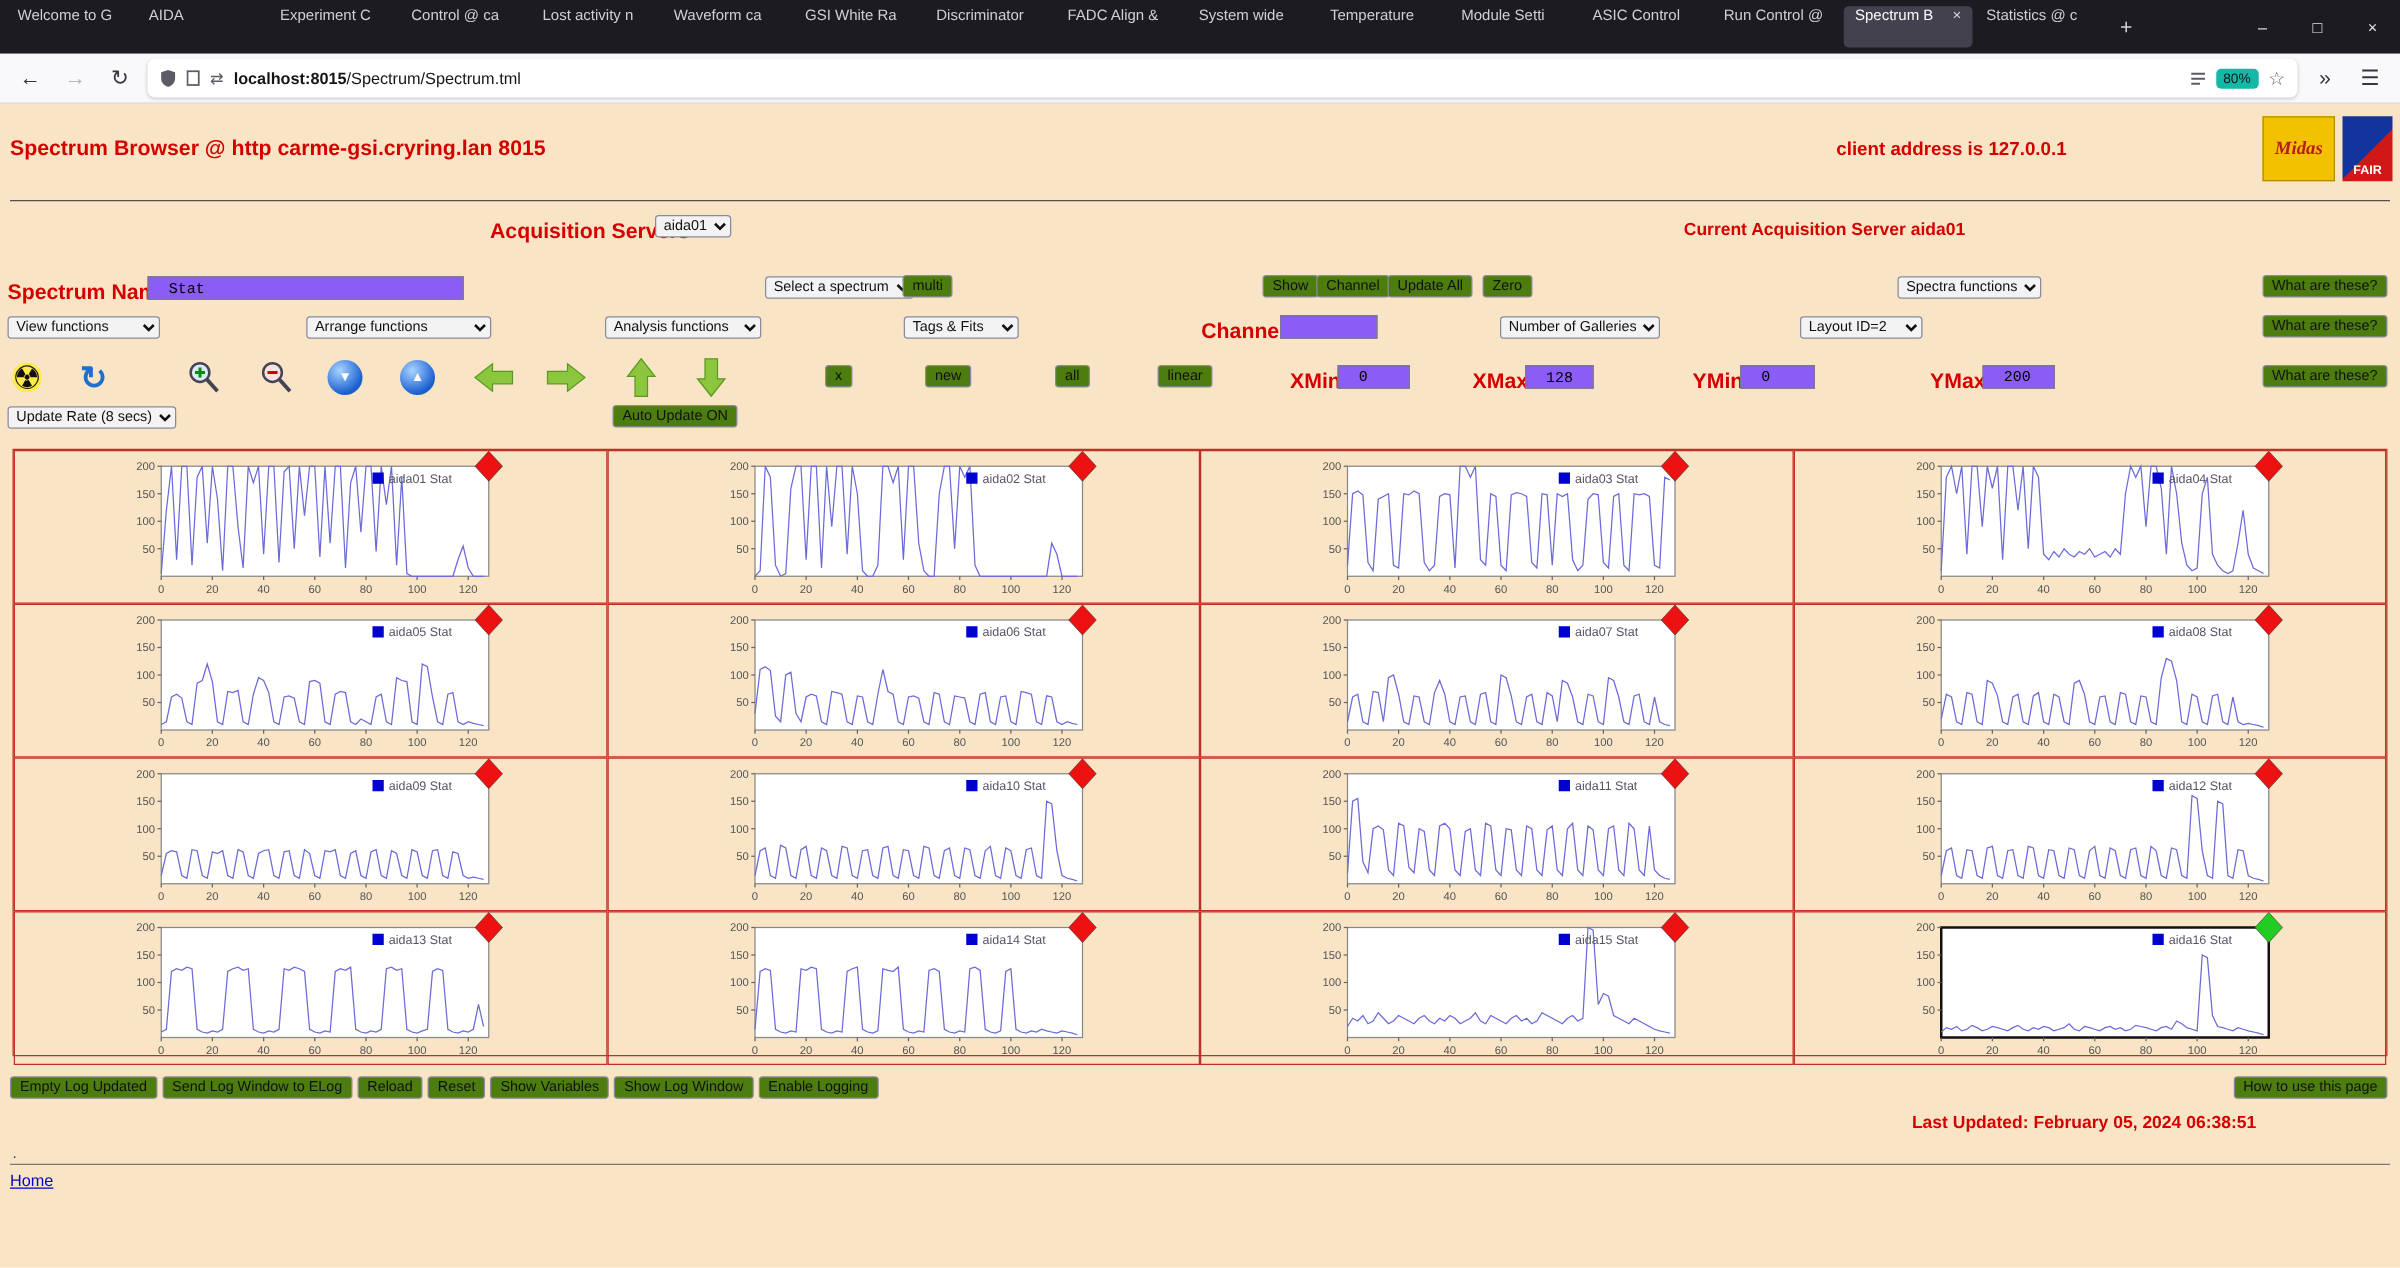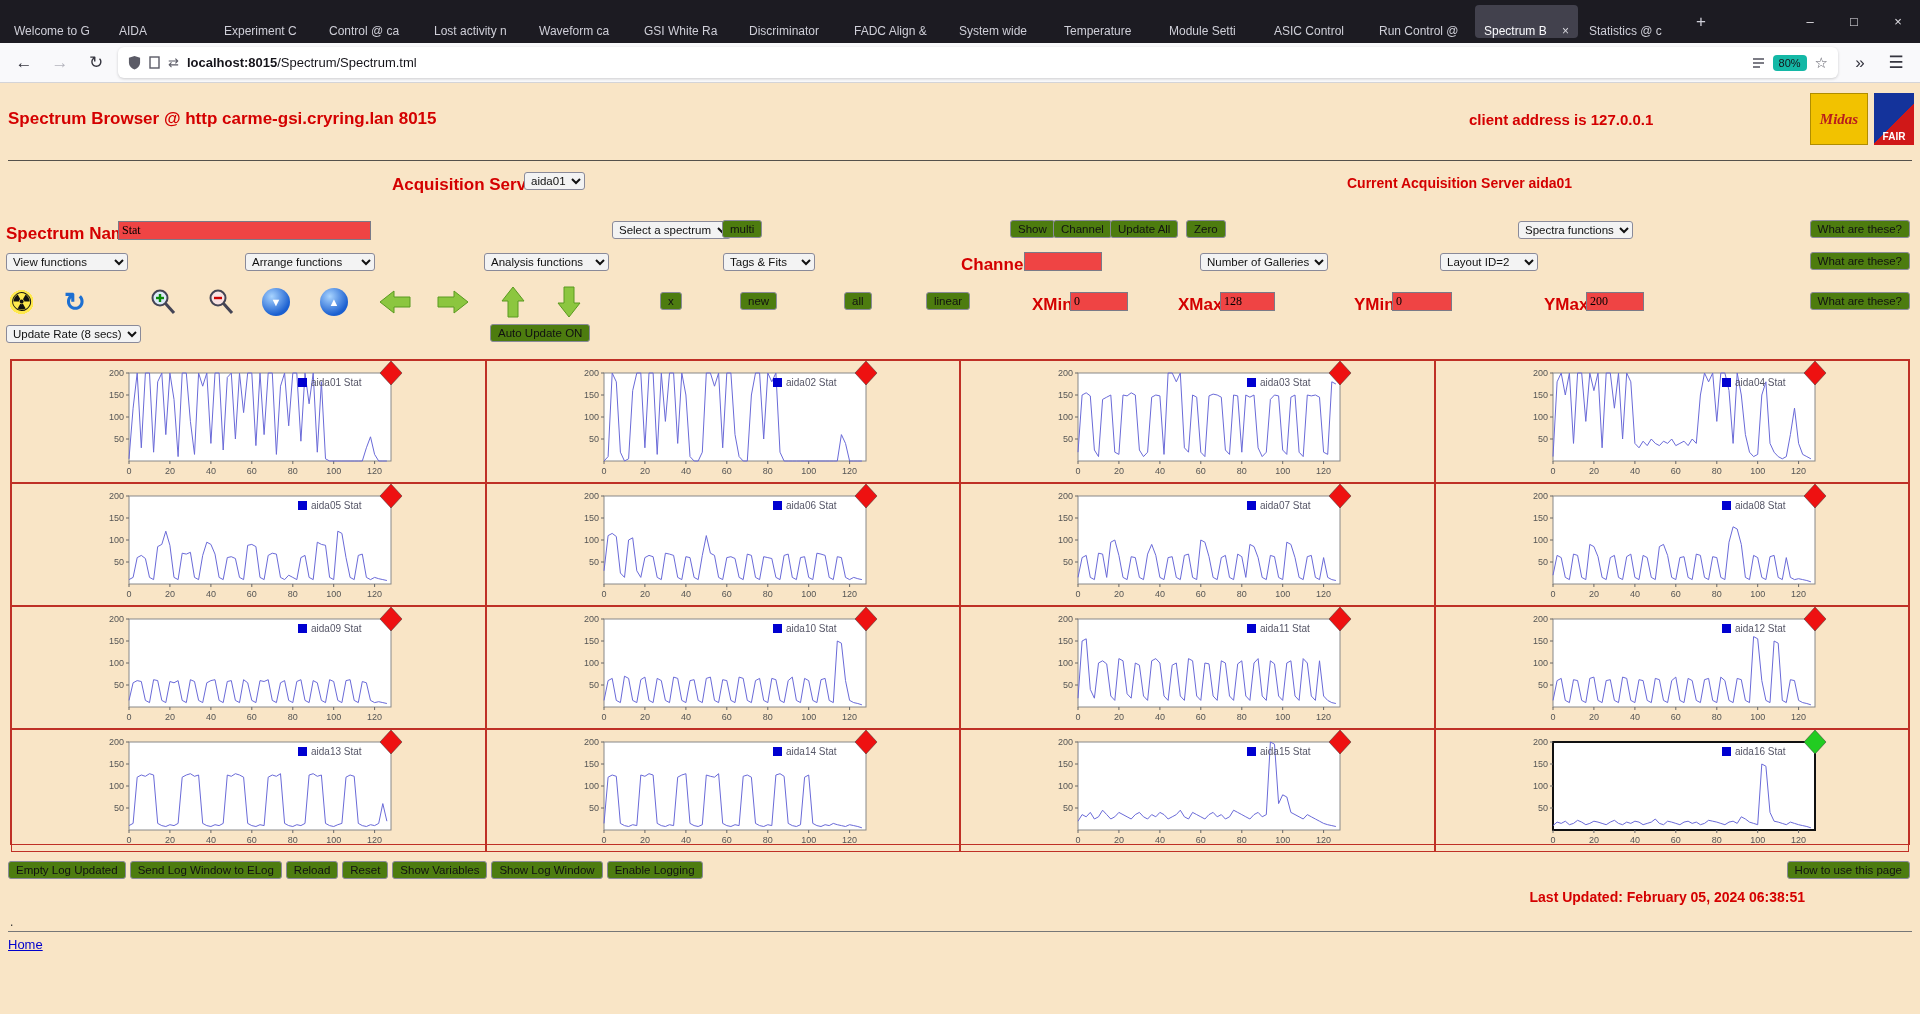--- a/index.html
+++ b/index.html
@@ -1,21 +1,21 @@
 <!DOCTYPE html>
 <html style="--accent: #d40000; --grid: #bf3026; --peach: #f9e5c6; --line: #6a6ad8;"><head>
 <meta charset="utf-8">
 <style>
   :root{ --accent:#d40000; --grid:#bf3026; --peach:#f9e5c6; --line:#6a6ad8; }
   *{box-sizing:border-box}
   body{margin:0;width:1920px;height:1014px;font-family:"Liberation Sans",sans-serif;background:#fff;overflow:hidden}
   
   .tabbar{height:43px;background:#1c1b22;display:flex;align-items:center;color:#cfcfd8;font-size:12px;padding-left:4px}
   .tabs{display:flex;min-width:0}
-  .tab{height:33px;margin:5px 1px;padding:0 9px;display:flex;align-items:flex-end;border-radius:4px;width:103px;cursor:pointer;white-space:nowrap;overflow:hidden;flex:0 0 auto}
+  .tab{height:33px;margin:5px 1px;padding:0 9px;display:flex;align-items:flex-start;border-radius:4px;width:103px;cursor:pointer;white-space:nowrap;overflow:hidden;flex:0 0 auto}
   .tab.active{background:#42414d;color:#fbfbfe}
   .tab .lbl{overflow:hidden;text-overflow:clip;flex:1}
   .tab .close{margin-left:6px;color:#d8d8de}
   .newtab{padding:0 12px;font-size:17px;color:#cfcfd8}
   .winctl{margin-left:auto;display:flex}
   .winbtn{width:44px;height:43px;display:flex;align-items:center;justify-content:center;font-size:13px;color:#e2e1e6}
   .navbar{height:40px;background:#f9f9fb;display:flex;align-items:center;border-bottom:1px solid #d4d4d8;padding:0 10px;gap:8px}
   .navicon{width:28px;height:28px;display:flex;align-items:center;justify-content:center;font-size:17px;color:#35353f;border-radius:4px}
   .navicon.disabled{color:#b4b4bd}
   .urlbar{flex:1;height:31px;background:#fff;border-radius:6px;box-shadow:0 1px 3px rgba(0,0,0,.18);display:flex;align-items:center;padding:0 10px;gap:8px}
@@ -25,21 +25,21 @@
   .smicon{color:#5b5b66;font-size:13px;display:flex;align-items:center}
   
   .page{position:relative;height:931px;background:var(--peach);font-size:13px;color:#222}
   .abs{position:absolute}
   .rl{color:var(--accent);font-weight:bold;font-size:17px;white-space:nowrap}
   .title{color:var(--accent);font-weight:bold;font-size:17px;white-space:nowrap}
   .client{color:var(--accent);font-weight:bold;font-size:15px;white-space:nowrap}
   .hr{border-top:1px solid #55514b;height:0}
   .btn{background:#4d7c0f;border:1px solid #8a8a99;border-radius:3px;font-size:11.5px;padding:2px 7px;font-family:inherit;white-space:nowrap;color:#111}
   .sel{font-size:11.5px;padding:1px 2px;border:1px solid #8a8a99;background:#f3f3f3;border-radius:3px;font-family:inherit;color:#111}
-  .inp{height:19px;border:1px solid #7a7a88;font-size:12px;padding:0 3px;background:#ef4444;font-family:Liberation Serif, serif}
+  .inp{height:19px;border:1px solid #7a7a88;font-size:12px;padding:0 16px;background:#8b5cf6;font-family:Liberation Mono, monospace}
   .ico{display:flex;align-items:center;justify-content:center;height:34px;cursor:pointer}
   .rad{font-size:26px;color:#111;background:radial-gradient(circle,#ffe94d 58%,transparent 59%);line-height:1}
   .refresh{font-size:26px;color:#1d6fd1;font-weight:bold;line-height:1}
   .orb{width:28px;height:28px;border-radius:50%;background:radial-gradient(circle at 35% 30%,#a8d4ff,#1a5fd0 70%);display:flex;align-items:center;justify-content:center;color:#fff;font-size:11px}
   .logo-midas{width:58px;height:52px;background:#f2c200;border:1px solid #b08d00;color:#b91c1c;font-family:"Liberation Serif",serif;font-style:italic;font-weight:bold;font-size:15px;display:flex;align-items:center;justify-content:center}
   .logo-fair{width:40px;height:52px;background:linear-gradient(135deg,#14339b 55%,#d01818 55%);color:#fff;font-weight:bold;font-size:10px;display:flex;align-items:flex-end;justify-content:center;padding-bottom:3px}
   .link{color:#0000cc;text-decoration:underline;font-size:13px}
   .lastupd{color:var(--accent);font-weight:bold;font-size:14px;white-space:nowrap}
   
   #grid{position:absolute;left:10px;right:10px;top:276px;height:486px;display:grid;grid-template-columns:repeat(4,1fr);grid-template-rows:repeat(4,1fr);border:1px solid var(--grid)}
@@ -163,21 +163,21 @@
   <select class="abs sel" style="left:612px;top:138px"><option>Select a spectrum</option></select>
   <button class="abs btn" style="left:722px;top:137px">multi</button>
   <button class="abs btn" style="left:1010px;top:137px">Show</button>
   <button class="abs btn" style="left:1053px;top:137px">Channel</button>
   <button class="abs btn" style="left:1110px;top:137px">Update All</button>
   <button class="abs btn" style="left:1186px;top:137px">Zero</button>
   <select class="abs sel" style="left:1518px;top:138px"><option>Spectra functions</option></select>
   <button class="abs btn" style="right:10px;top:137px">What are these?</button>
 
   <select class="abs sel" style="left:6px;top:170px;width:122px"><option>View functions</option></select>
-  <select class="abs sel" style="left:245px;top:170px;width:130px"><option>Arrange functions</option></select>
+  <select class="abs sel" style="left:245px;top:170px;width:148px"><option>Arrange functions</option></select>
   <select class="abs sel" style="left:484px;top:170px;width:125px"><option>Analysis functions</option></select>
   <select class="abs sel" style="left:723px;top:170px;width:92px"><option>Tags &amp; Fits</option></select>
   <span class="abs rl" style="left:961px;top:172px">Channel:</span>
   <input class="abs inp" style="left: 1024px; top: 169px; width: 78px;" value="">
   <select class="abs sel" style="left:1200px;top:170px;width:128px"><option>Number of Galleries</option></select>
   <select class="abs sel" style="left:1440px;top:170px;width:98px"><option>Layout ID=2</option></select>
   <button class="abs btn" style="right:10px;top:169px">What are these?</button>
 
   <span class="abs ico rad" style="left:10px;top:202px">☢</span>
   <span class="abs ico refresh" style="left:64px;top:202px">↻</span>

